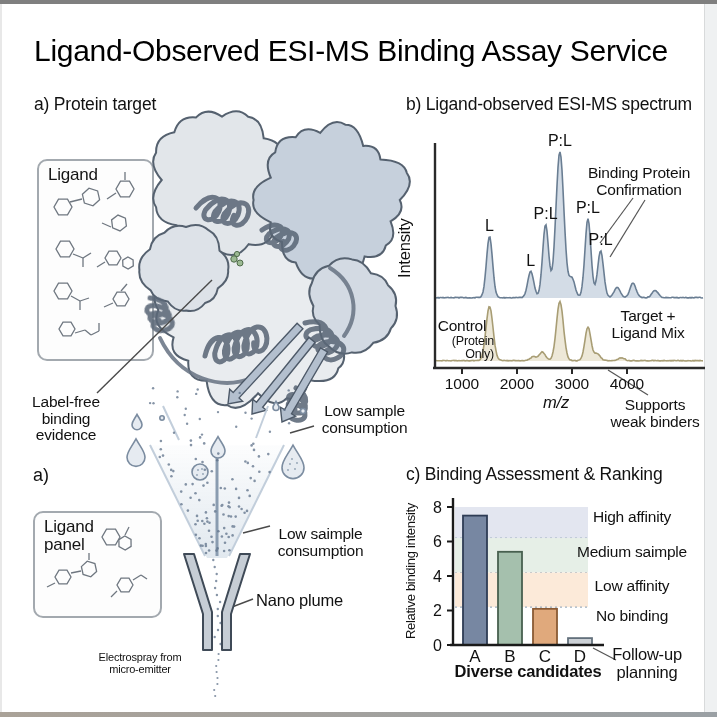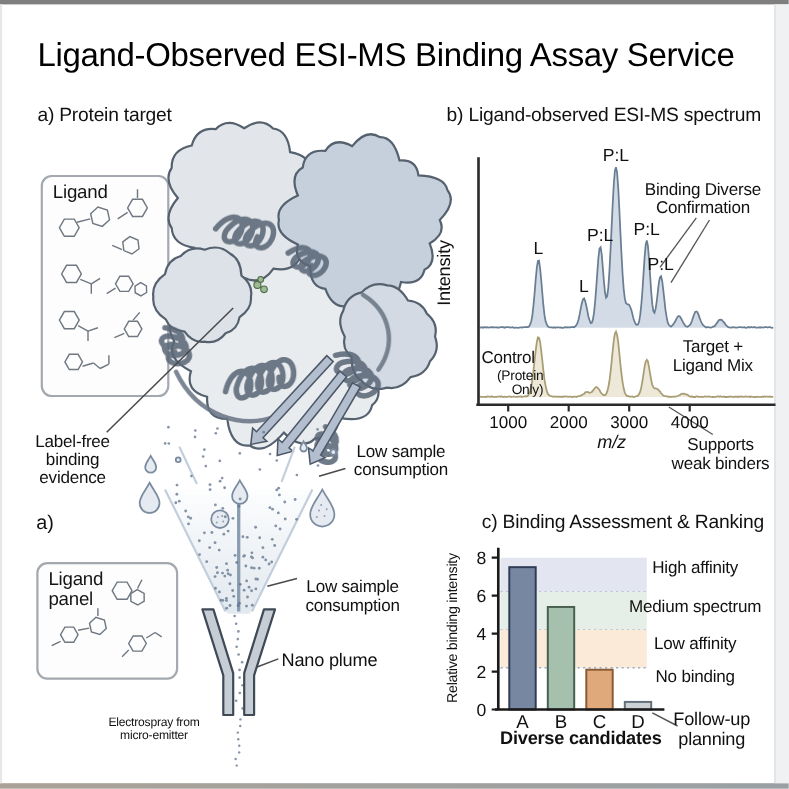--- a/index.html
+++ b/index.html
@@ -20,21 +20,21 @@
 
 <div class="edge" style="left:0;top:0;width:717px;height:4px;background:#7f7f7f;"></div>
 <div class="edge" style="left:0;top:712px;width:717px;height:5px;background:linear-gradient(90deg,#aaa298,#9aa0a4);"></div>
 <div class="edge" style="left:704px;top:4px;width:13px;height:708px;background:#eff1f2;border-left:1px solid #d8dadb;"></div>
 <div class="edge" style="left:0;top:4px;width:2px;height:708px;background:#e8e8e8;"></div>
 
 <div class="abs" style="left:34px;top:34px;font-size:30px;letter-spacing:-0.3px;color:#000;white-space:nowrap;">Ligand-Observed ESI-MS Binding Assay Service</div>
 
 <div class="abs panel-label" style="left:34px;top:94px;">a) Protein target</div>
 <div class="abs panel-label" style="left:406px;top:94px;">b) Ligand-observed ESI-MS spectrum</div>
-<div class="abs panel-label" style="left:406px;top:464px;margin-left:32px;">c) Binding Assessment &amp; Ranking</div>
+<div class="abs panel-label" style="left:406px;top:464px;">c) Binding Assessment &amp; Ranking</div>
 
 <div class="box" style="left:37px;top:159px;width:113px;height:198px;">
   <span class="box-title">Ligand</span>
   <svg id="mol-box-1" width="109" height="194" viewBox="0 0 109 194" style="left:0;top:0;">
       <g fill="none" stroke="#6f7780" stroke-width="1.3">
         <path d="M33.0,46.0 L28.5,53.8 L19.5,53.8 L15.0,46.0 L19.5,38.2 L28.5,38.2 Z"></path>
         <path d="M60.6,38.7 L54.0,44.8 L45.4,42.1 L43.4,33.3 L50.0,27.2 L58.6,29.9 Z"></path>
         <line x1="31" y1="41" x2="43" y2="38"></line>
         <path d="M95.0,28.0 L90.5,35.8 L81.5,35.8 L77.0,28.0 L81.5,20.2 L90.5,20.2 Z"></path>
         <line x1="77" y1="32" x2="68" y2="38"></line>
@@ -343,21 +343,21 @@
     <text x="44" y="264" text-anchor="middle" font-size="15.5" fill="#111">1000</text>
     <line x1="99" y1="243" x2="99" y2="249" stroke="#2a2a2a" stroke-width="2"></line>
     <text x="99" y="264" text-anchor="middle" font-size="15.5" fill="#111">2000</text>
     <line x1="154" y1="243" x2="154" y2="249" stroke="#2a2a2a" stroke-width="2"></line>
     <text x="154" y="264" text-anchor="middle" font-size="15.5" fill="#111">3000</text>
     <line x1="209" y1="243" x2="209" y2="249" stroke="#2a2a2a" stroke-width="2"></line>
     <text x="209" y="264" text-anchor="middle" font-size="15.5" fill="#111">4000</text>
   </svg>
 <div class="abs note vert" style="left:396px;top:188px;height:120px;font-size:16.5px;">Intensity</div>
 <div class="abs note" style="left:572px;top:165px;width:134px;">
-  <span style="display:block;">Binding Diverse</span>
+  <span style="display:block;">Binding Protein</span>
   <span style="display:block;">Confirmation</span>
 </div>
 <div class="abs note" style="left:430px;top:318px;width:64px;">
   <span style="display:block;font-size:15.5px;">Control</span>
   <span class="small" style="display:block;">(Protein</span>
   <span class="small" style="display:block;">Only)</span>
 </div>
 <div class="abs note" style="left:598px;top:308px;width:100px;">
   <span style="display:block;">Target +</span>
   <span style="display:block;">Ligand Mix</span>
@@ -392,20 +392,20 @@
     <text x="36" y="61" text-anchor="end" font-size="16" fill="#111">6</text>
     <line x1="41" y1="21" x2="47" y2="21" stroke="#1a1a1a" stroke-width="2"></line>
     <text x="36" y="26.5" text-anchor="end" font-size="16" fill="#111">8</text>
     <text x="69" y="176" text-anchor="middle" font-size="17" fill="#111">A</text>
     <text x="104" y="176" text-anchor="middle" font-size="17" fill="#111">B</text>
     <text x="139" y="176" text-anchor="middle" font-size="17" fill="#111">C</text>
     <text x="174" y="176" text-anchor="middle" font-size="17" fill="#111">D</text>
   </svg>
 <div class="abs note vert" style="left:404px;top:498px;height:145px;font-size:13px;letter-spacing:-0.3px;">Relative binding intensity</div>
 <div class="abs note" style="left:570px;top:509px;width:124px;">High affinity</div>
-<div class="abs note" style="left:570px;top:544px;width:124px;">Medium spectrum</div>
+<div class="abs note" style="left:570px;top:544px;width:124px;">Medium saimple</div>
 <div class="abs note" style="left:570px;top:578px;width:124px;">Low affinity</div>
 <div class="abs note" style="left:570px;top:608px;width:124px;">No binding</div>
 <div class="abs note" style="left:453px;top:663px;width:150px;font-size:16.5px;font-weight:bold;">Diverse candidates</div>
 <div class="abs note" style="left:585px;top:646px;width:124px;font-size:16.5px;">
   <span style="display:block;">Follow-up</span>
   <span style="display:block;">planning</span>
 </div>
 
 </body></html>

